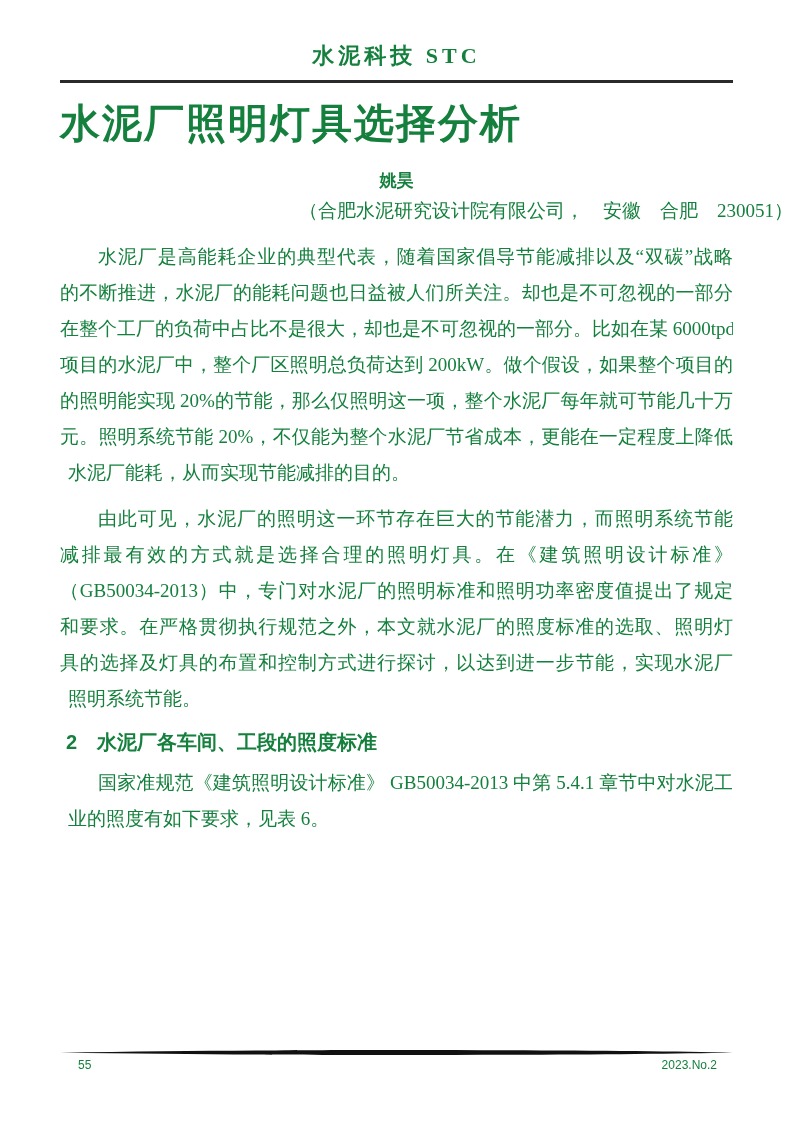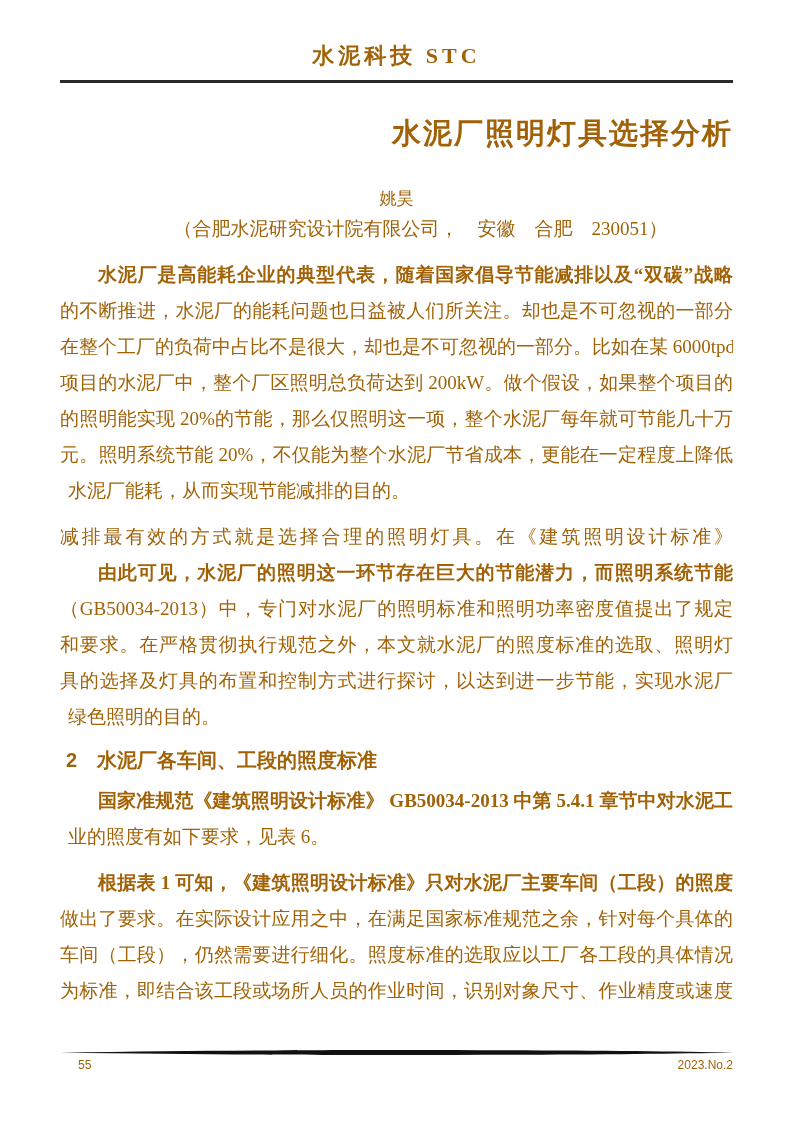--- a/index.html
+++ b/index.html
@@ -5,21 +5,21 @@
   html, body {
     margin: 0;
     padding: 0;
     background: #ffffff;
   }
   .page {
     position: relative;
     width: 793px;
     height: 1122px;
     background: #ffffff;
-    color: #a16207;
+    color: #15803d;
     overflow: hidden;
     font-family: "Liberation Serif", "DejaVu Serif", serif;
   }
   
   .page-header {
     padding-top: 42px;
     margin: 0 60px;
   }
   .journal-title {
     text-align: center;
@@ -28,37 +28,38 @@
     letter-spacing: 4px;
     font-weight: 600;
     font-family: "Liberation Serif", "DejaVu Serif", serif;
   }
   .header-rule {
     margin-top: 10px;
     border-bottom: 3px solid #2a2a2a;
   }
   
   .article-title {
-    margin: 28px 60px 0;
-    text-align: right;
-    font-size: 29px;
+    margin: 18px 60px 0;
+    text-align: left;
+    font-size: 40px;
     line-height: 44px;
     font-weight: bold;
     font-family: "Liberation Sans", "DejaVu Sans", sans-serif;
     letter-spacing: 2px;
   }
   .article-author {
-    margin-top: 32px;
+    margin-top: 24px;
     text-align: center;
     font-size: 17px;
     line-height: 24px;
+    font-weight: bold;
   }
   .article-affiliation {
     margin-top: 4px;
-    text-align: center;
+    text-align: right;
     font-size: 19px;
     line-height: 28px;
     padding-left: 48px;
   }
   
   .article-body {
     margin: 14px 60px 0;
     font-size: 19px;
   }
   .sec-heading {
@@ -75,21 +76,21 @@
   }
   .line {
     line-height: 36px;
     height: 36px;
     white-space: nowrap;
     text-align: justify;
     text-align-last: justify;
     text-justify: inter-character;
     overflow: hidden;
   }
-  .line.first { text-indent: 2em; font-weight: bold; }
+  .line.first { text-indent: 2em; }
   .line.last  { text-align-last: left; margin-left: 8px; }
   
   .page-footer {
     position: absolute;
     left: 60px;
     right: 60px;
     bottom: 48px;
   }
   .footer-rule-svg {
     display: block;
@@ -104,21 +105,21 @@
     font-size: 12px;
     line-height: 17px;
   }
   .page-number {
     position: absolute;
     left: 18px; right: 0;
     text-align: left;
   }
   .issue-label {
     position: absolute;
-    right: 0;
+    right: 16px;
     text-align: right;
   }
 </style>
 </head>
 <body>
 
 <div class="page">
 
   <header class="page-header">
     <div class="journal-title">水泥科技 STC</div>
@@ -133,37 +134,31 @@
         <div class="para">
           <div class="line first">水泥厂是高能耗企业的典型代表，随着国家倡导节能减排以及“双碳”战略</div>
           <div class="line">的不断推进，水泥厂的能耗问题也日益被人们所关注。却也是不可忽视的一部分</div>
           <div class="line">在整个工厂的负荷中占比不是很大，却也是不可忽视的一部分。比如在某 6000tpd</div>
           <div class="line">项目的水泥厂中，整个厂区照明总负荷达到 200kW。做个假设，如果整个项目的</div>
           <div class="line">的照明能实现 20%的节能，那么仅照明这一项，整个水泥厂每年就可节能几十万</div>
           <div class="line">元。照明系统节能 20%，不仅能为整个水泥厂节省成本，更能在一定程度上降低</div>
           <div class="line last">水泥厂能耗，从而实现节能减排的目的。</div>
         </div>
         <div class="para">
+          <div class="line first">由此可见，水泥厂的照明这一环节存在巨大的节能潜力，而照明系统节能</div>
           <div class="line">减排最有效的方式就是选择合理的照明灯具。在《建筑照明设计标准》</div>
-          <div class="line first">由此可见，水泥厂的照明这一环节存在巨大的节能潜力，而照明系统节能</div>
           <div class="line">（GB50034-2013）中，专门对水泥厂的照明标准和照明功率密度值提出了规定</div>
           <div class="line">和要求。在严格贯彻执行规范之外，本文就水泥厂的照度标准的选取、照明灯</div>
           <div class="line">具的选择及灯具的布置和控制方式进行探讨，以达到进一步节能，实现水泥厂</div>
-          <div class="line last">绿色照明的目的。</div>
+          <div class="line last">照明系统节能。</div>
         </div>
         <h2 class="sec-heading">2　水泥厂各车间、工段的照度标准</h2>
         <div class="para">
           <div class="line first">国家准规范《建筑照明设计标准》 GB50034-2013 中第 5.4.1 章节中对水泥工</div>
           <div class="line last">业的照度有如下要求，见表 6。</div>
-        </div>
-        <div class="para">
-          <div class="line first">根据表 1 可知，《建筑照明设计标准》只对水泥厂主要车间（工段）的照度</div>
-          <div class="line">做出了要求。在实际设计应用之中，在满足国家标准规范之余，针对每个具体的</div>
-          <div class="line">车间（工段），仍然需要进行细化。照度标准的选取应以工厂各工段的具体情况</div>
-          <div class="line">为标准，即结合该工段或场所人员的作业时间，识别对象尺寸、作业精度或速度</div>
         </div>
       </div>
   </main>
 
   <footer class="page-footer">
     <svg class="footer-rule-svg" viewBox="0 0 673 7" preserveAspectRatio="none" aria-hidden="true">
       <path d="M0,3.5 C150,1.2 300,0.8 336,0.9 C470,1.0 600,1.8 673,3.5
                C600,5.2 470,6.0 336,6.1 C300,6.2 150,5.8 0,3.5 Z" fill="#111"></path>
     </svg>
     <div class="footer-row">

